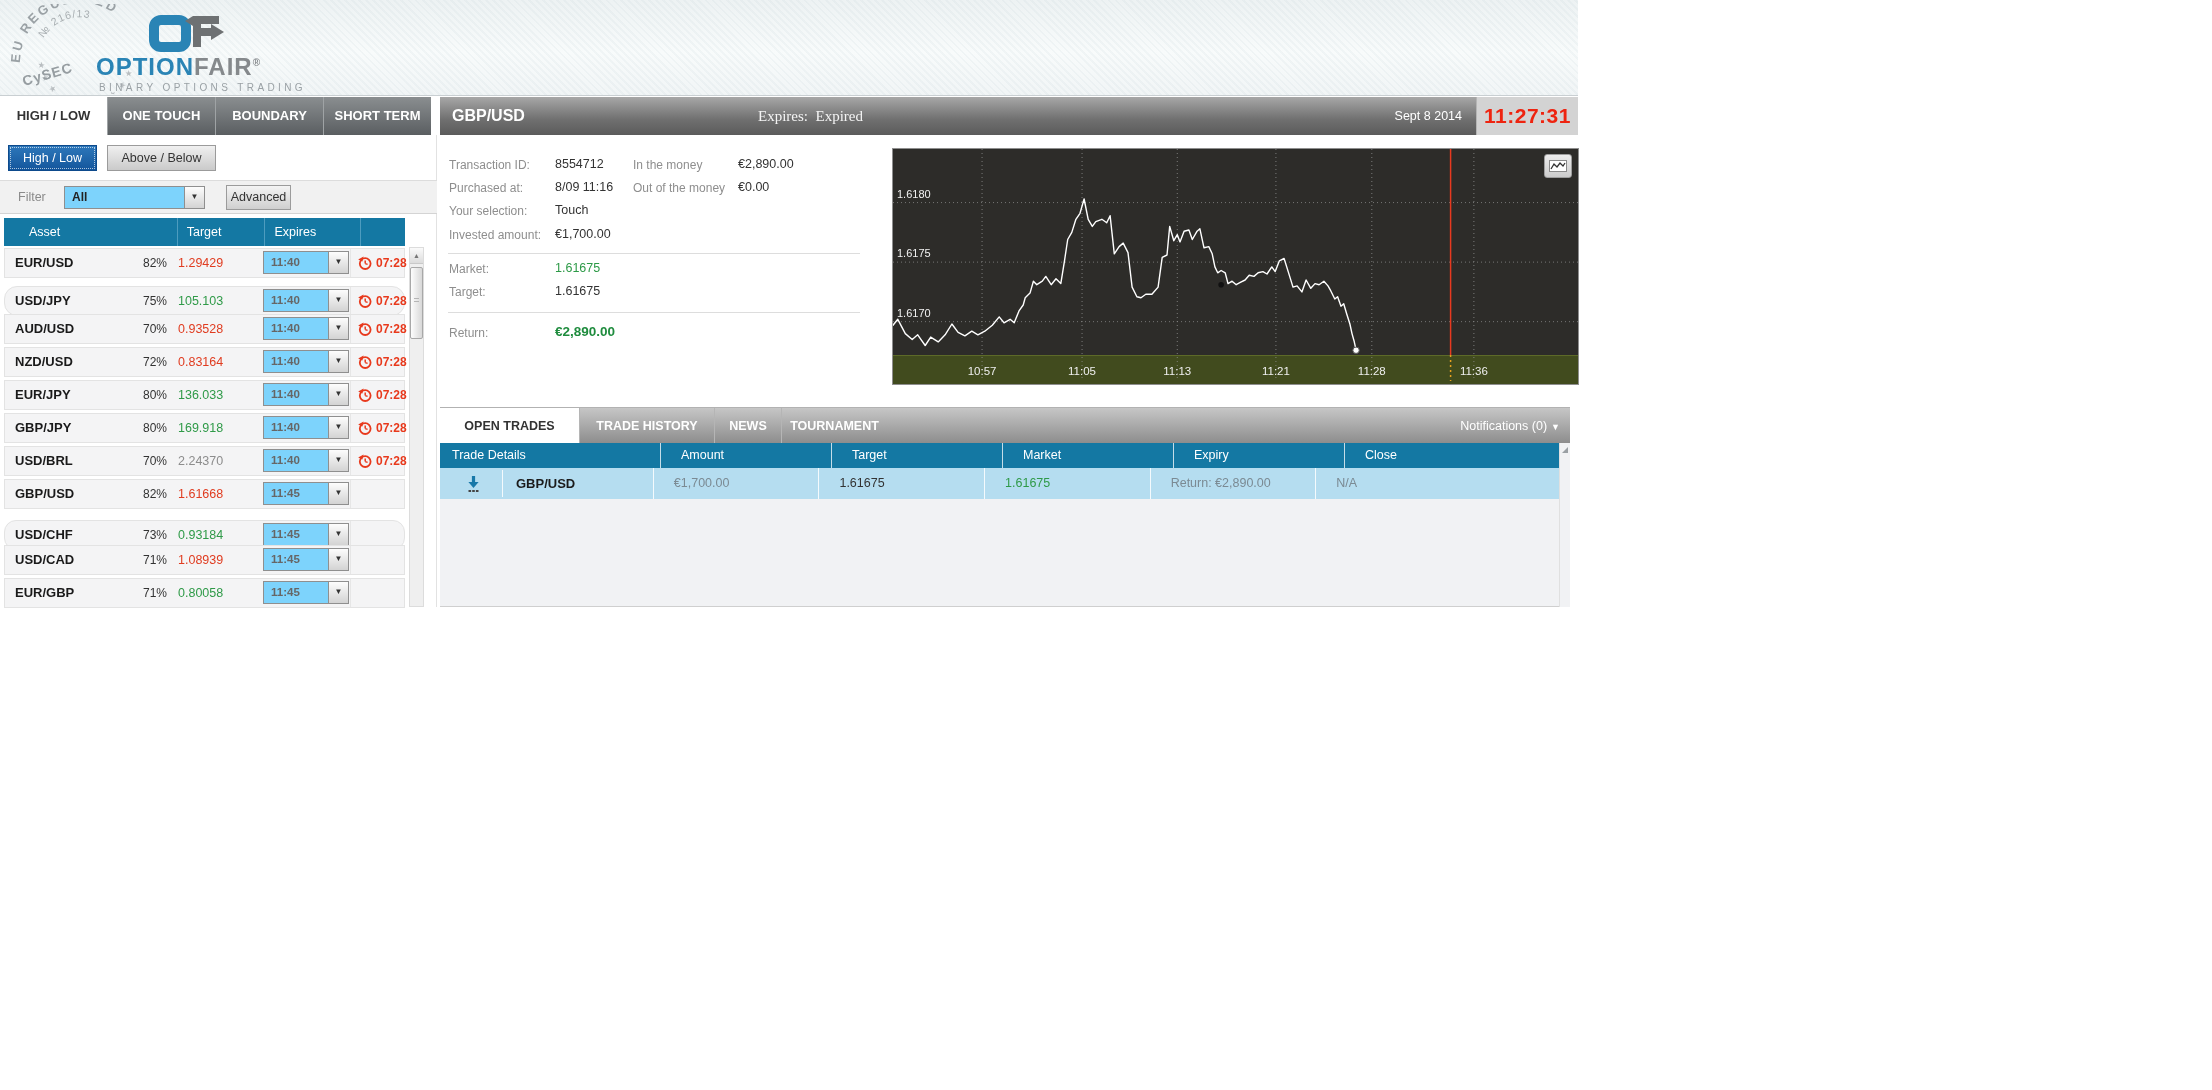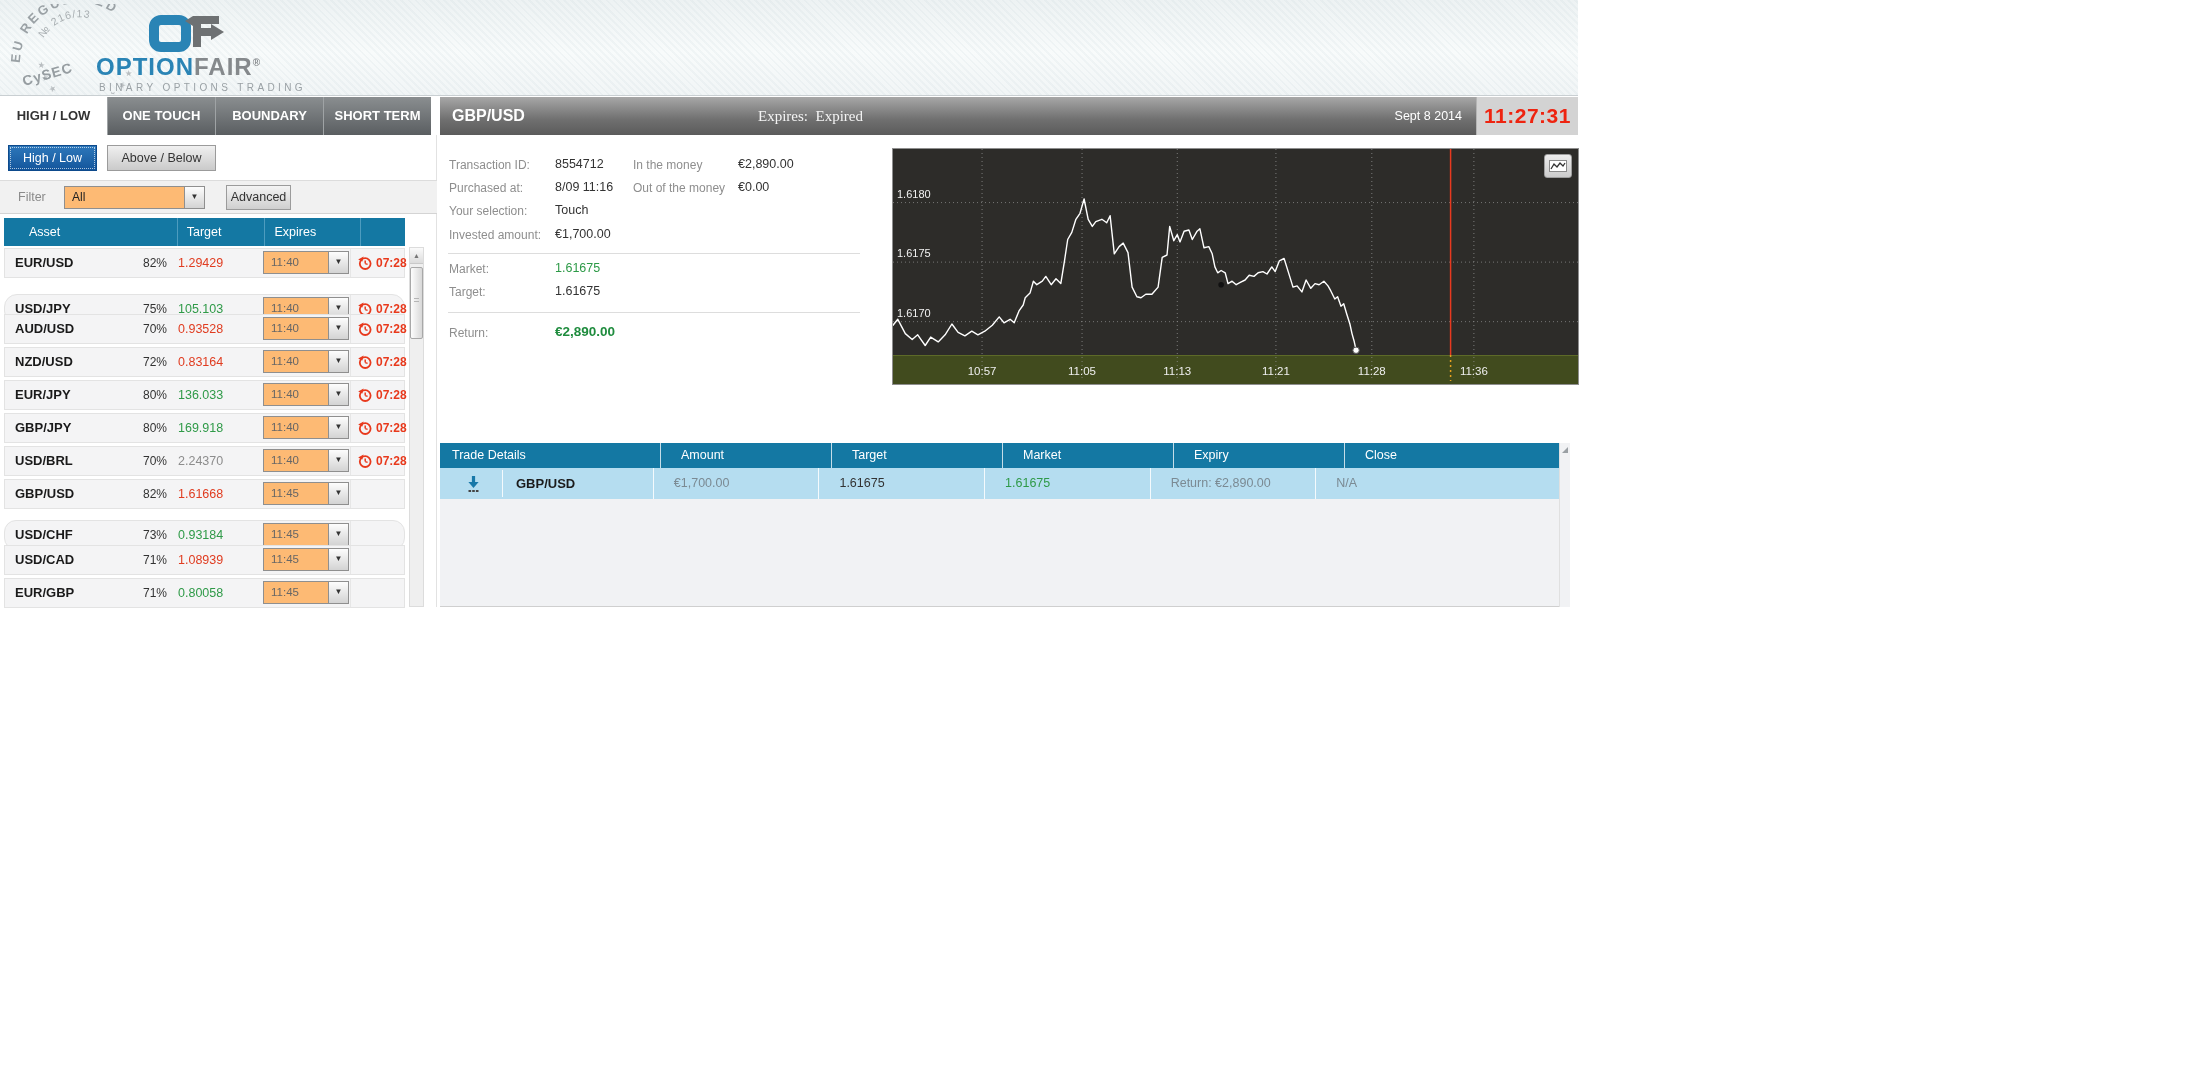--- a/index.html
+++ b/index.html
@@ -39,21 +39,21 @@
   .btn-blue{position:absolute;left:8px;top:145px;width:89px;height:26px;
     background:linear-gradient(#2d77ba,#14569c);border:1px solid #0d4a8c;color:#fff;
     font-size:12.5px;text-align:center;line-height:24px;outline:1px dotted rgba(255,255,255,.65);outline-offset:-3px;cursor:pointer;}
   .btn-gray{position:absolute;left:107px;top:145px;width:109px;height:26px;
     background:linear-gradient(#f0f0f0,#cacaca);border:1px solid #9b9b9b;color:#333;
     font-size:12.5px;text-align:center;line-height:24px;cursor:pointer;}
 
   .filterbar{position:absolute;left:0;top:180px;width:437px;height:34px;background:#f1f1f1;
     border-top:1px solid #dcdcdc;border-bottom:1px solid #d4d4d4;}
   .filterbar .flabel{position:absolute;left:18px;top:0;line-height:32px;font-size:12.5px;color:#8a8a8a;}
-  .selbox{position:absolute;background:#fdba74;border:1px solid #8f8f8f;font-size:12px;color:#222;cursor:pointer;}
+  .selbox{position:absolute;background:#7dd3fc;border:1px solid #8f8f8f;font-size:12px;color:#222;cursor:pointer;font-weight:bold;}
   .selbox .seltxt{position:absolute;left:7px;top:0;line-height:21px;white-space:nowrap;}
   .selbtn{position:absolute;right:0;top:0;bottom:0;width:20px;border-left:1px solid #8f8f8f;
     background:linear-gradient(#fdfdfd,#d3d3d3);color:#333;font-size:8px;text-align:center;line-height:20px;}
   .fsel{left:64px;top:5px;width:141px;height:23px;}
   .btn-adv{position:absolute;left:226px;top:4px;width:65px;height:25px;
     background:linear-gradient(#f4f4f4,#cfcfcf);border:1px solid #9b9b9b;color:#333;
     font-size:12.5px;text-align:center;line-height:23px;cursor:pointer;}
 
   .athead{position:absolute;left:4px;top:218px;width:401px;height:28px;display:flex;background:#1478a3;}
   .athead .hc{color:#fff;font-size:12.5px;line-height:28px;padding-left:9px;border-left:1px solid #4d9cbf;overflow:hidden;margin-left:16px;}
@@ -200,21 +200,21 @@
           </div>
           <span class="csep"></span>
           <span class="cicon"><svg width="16" height="16" viewBox="0 0 16 16">
               <circle cx="8.2" cy="8.6" r="5.4" fill="none" stroke="#e8391c" stroke-width="1.8"></circle>
               <polygon points="1.2,4.6 6.6,1.6 5.4,6.4" fill="#e8391c"></polygon>
               <line x1="8.2" y1="8.6" x2="8.2" y2="5.4" stroke="#e8391c" stroke-width="1.5"></line>
               <line x1="8.2" y1="8.6" x2="10.6" y2="9.4" stroke="#e8391c" stroke-width="1.5"></line>
             </svg></span>
           <span class="cdown">07:28</span>
         </div>
-        <div class="arow" style="top: 294px; border-radius: 13px;">
+        <div class="arow" style="top: 286px; border-radius: 13px;">
           <span class="a-name">USD/JPY</span>
           <span class="a-pct">75%</span>
           <span class="a-price up">105.103</span>
           <div class="selbox rsel">
             <span class="seltxt">11:40</span>
             <span class="selbtn">▼</span>
           </div>
           <span class="csep"></span>
           <span class="cicon"><svg width="16" height="16" viewBox="0 0 16 16">
               <circle cx="8.2" cy="8.6" r="5.4" fill="none" stroke="#e8391c" stroke-width="1.8"></circle>
@@ -426,20 +426,27 @@
           </svg>
         <div class="charttypebtn">
           <svg width="18" height="12" viewBox="0 0 18 12">
             <rect x="0.5" y="0.5" width="17" height="11" fill="#ffffff" stroke="#8a8a8a"></rect>
             <polyline points="2,9 5,4 8,7 11,3 14,6 16,3" fill="none" stroke="#333" stroke-width="1.3"></polyline>
           </svg>
         </div>
       </div>
     </div>
 
+    <div class="btabbar" id="bottom-tabs">
+      <div class="btab active" style="width: 139px;">OPEN TRADES</div>
+        <div class="btab" style="width: 135px;">TRADE HISTORY</div>
+        <div class="btab" style="width: 67px;">NEWS</div>
+        <div class="btab" style="width: 106px;">TOURNAMENT</div>
+        <div class="notif"><span>Notifications (0)</span><span class="caret">▼</span></div>
+    </div>
 
     <div class="bthead" id="bottom-head">
         <div class="hc" style="width: 220px;">Trade Details</div>
         <div class="hc" style="width: 171px;">Amount</div>
         <div class="hc" style="width: 171px;">Target</div>
         <div class="hc" style="width: 171px;">Market</div>
         <div class="hc" style="width: 171px; padding-left: 20px;">Expiry</div>
         <div class="hc" style="width: 215px;">Close</div>
       </div>
 

